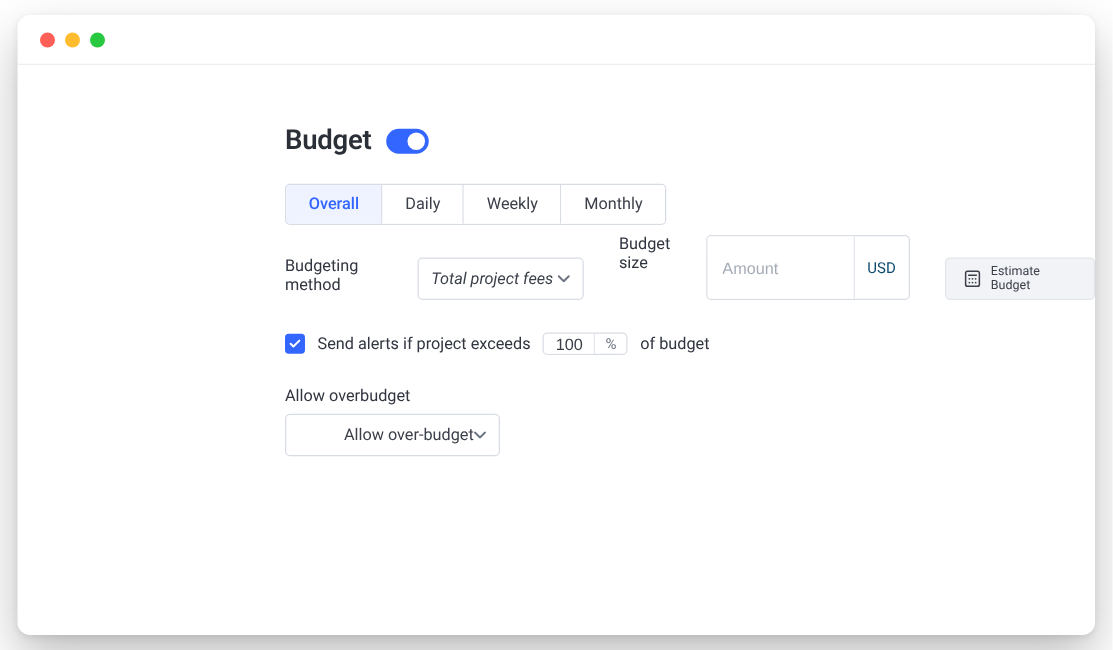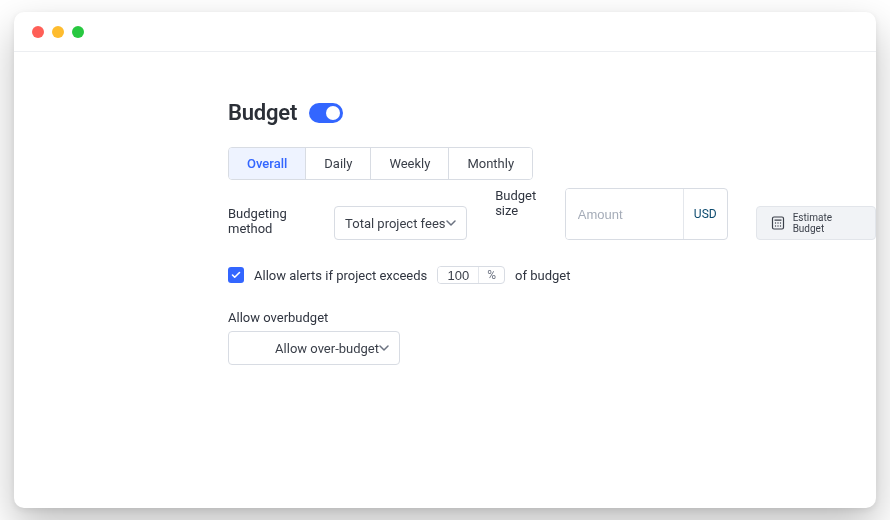--- a/index.html
+++ b/index.html
@@ -109,21 +109,21 @@
     justify-content: space-between;
     padding: 0 10px;
     font-size: 13px;
     color: #3a3f49;
     cursor: pointer;
   }
   .select .chev {
     display: flex;
     color: #6b7280;
   }
-  .method-select { width: 140px; }
+  .method-select { width: 140px; font-style: italic; }
 
   .budget-size-input {
     display: flex;
     height: 52px;
     border: 1px solid #d8dce3;
     border-radius: 4px;
     overflow: hidden;
     width: 172px;
   }
   .budget-size-input input {
@@ -266,21 +266,21 @@
         <span>Estimate Budget</span>
       </div>
     </div>
 
     <div class="alert-row">
       <div class="checkbox">
         <svg width="10" height="8" viewBox="0 0 10 8">
             <path d="M1.5 4l2.2 2.2L8.5 1.5" fill="none" stroke="#fff" stroke-width="1.6" stroke-linecap="round" stroke-linejoin="round"></path>
           </svg>
       </div>
-      <span>Allow alerts if project exceeds</span>
+      <span>Send alerts if project exceeds</span>
       <div class="pct-input">
         <input type="text" value="100" style="">
         <div class="unit">%</div>
       </div>
       <span>of budget</span>
     </div>
 
     <div class="overbudget-group">
       <div class="label">Allow overbudget</div>
       <div class="select overbudget-select">

